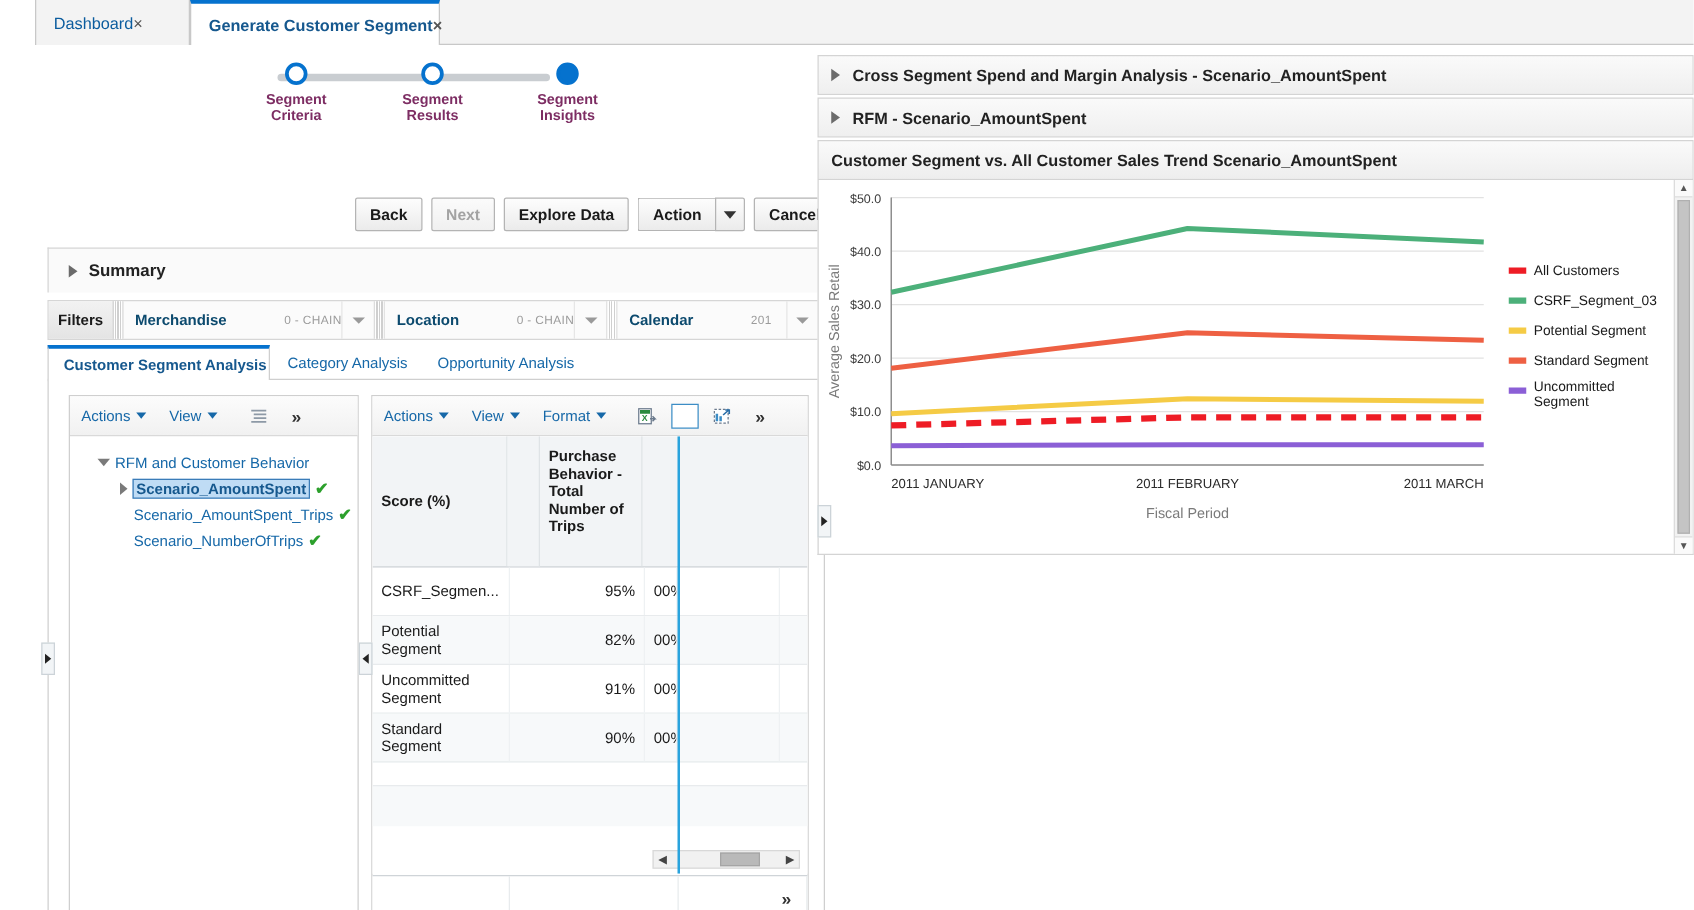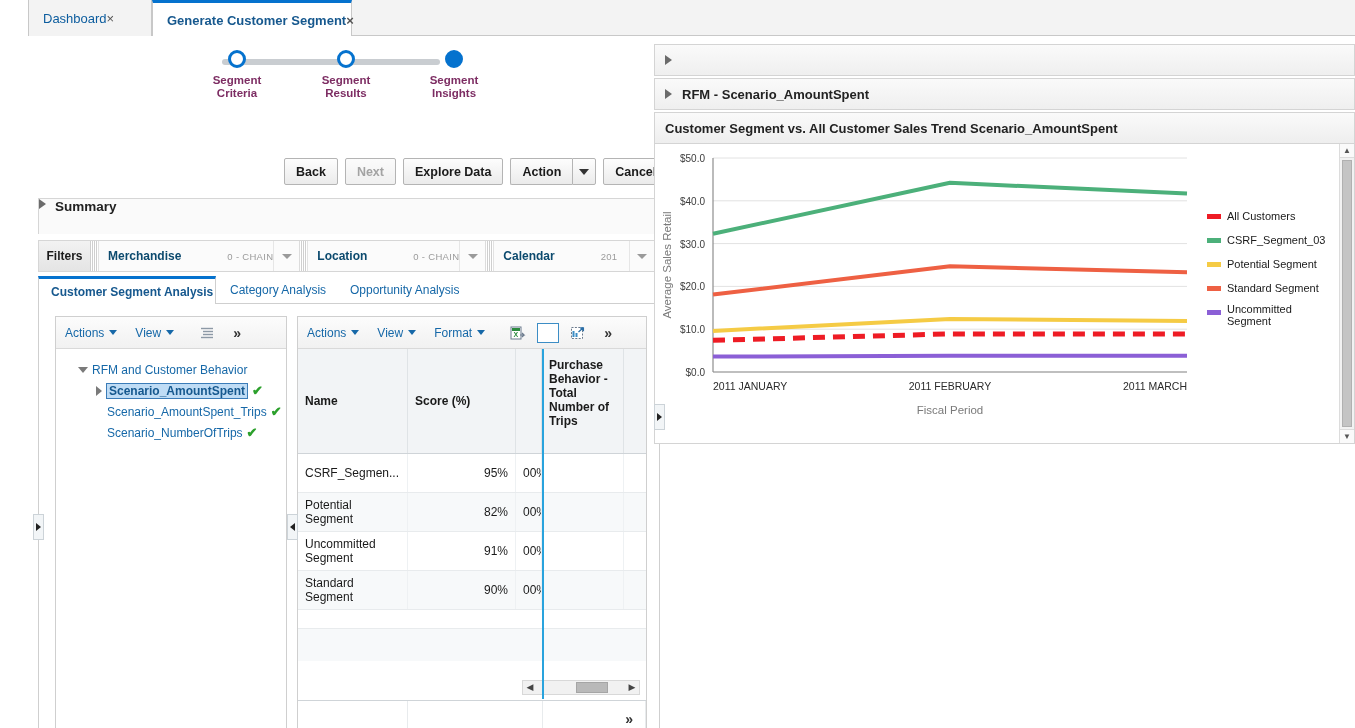--- a/index.html
+++ b/index.html
@@ -62,21 +62,21 @@
   .btn.disabled { color:#a3a3a3; background:linear-gradient(#fbfbfb,#f0f0f0); cursor:default; }
   .splitbtn { display:flex; }
   .splitbtn .btn:first-child { border-right:none; border-radius:2px 0 0 2px;}
   .splitbtn .arw { width:24px; border-radius:0 2px 2px 0; padding:0; }
   .caret-d { width:0;height:0;border-left:5px solid transparent;border-right:5px solid transparent;border-top:6px solid #333; }
 
   
   .summarybox {
     position:absolute; left:22px; top:162px; width:620px; height:36px;
     background:#fafafa; border:1px solid #d6d6d6; border-bottom:none;
-    display:flex; align-items:flex-start; gap:9px;
+    display:flex; align-items:center; padding-left:16px; gap:9px;
   }
   .tri-r { width:0;height:0;border-top:5px solid transparent;border-bottom:5px solid transparent;border-left:7px solid #6b6b6b;}
   .summarybox .stitle { font-size:13.5px; font-weight:bold; color:#222; }
 
   
   .filterbar {
     position:absolute; left:22px; top:204px; width:622px; height:32px;
     background:#fbfbfb; border:1px solid #d6d6d6;
     display:flex; align-items:stretch;
   }
@@ -358,21 +358,20 @@
               </svg>
             </div>
             <div class="tb-icon">
               <span class="chev2">»</span>
             </div>
           </div>
 
           <div class="tbl">
             <div class="vline"></div>
             <div class="thead">
-              <div class="th c1">Name</div>
               <div class="th c2">Score (%)</div>
               <div class="th c3"></div>
               <div class="th c4">Purchase Behavior - Total Number of Trips</div>
             </div>
 
             <div class="trow2" style="height:39px">
               <div class="td c1">CSRF_Segmen...</div>
               <div class="td c2">95%</div>
               <div class="td c3">00%</div>
               <div class="td c4"></div>
@@ -422,20 +421,21 @@
         <div class="splitter" style="left:615px; top:100px;">
           <span class="sp-arrow-r"></span>
         </div>
       </div>
     </div>
 
     <div class="rightpane">
 
       <div class="acc-head">
         <span class="tri-r"></span>
+        <span class="atitle">Cross Segment Spend and Margin Analysis - Scenario_AmountSpent</span>
       </div>
 
       <div class="acc-head">
         <span class="tri-r"></span>
         <span class="atitle">RFM - Scenario_AmountSpent</span>
       </div>
 
       <div class="acc-head acc-open" style="padding-left:10px;margin-bottom:0">
         <span class="atitle">Customer Segment vs. All Customer Sales Trend Scenario_AmountSpent</span>
       </div>

